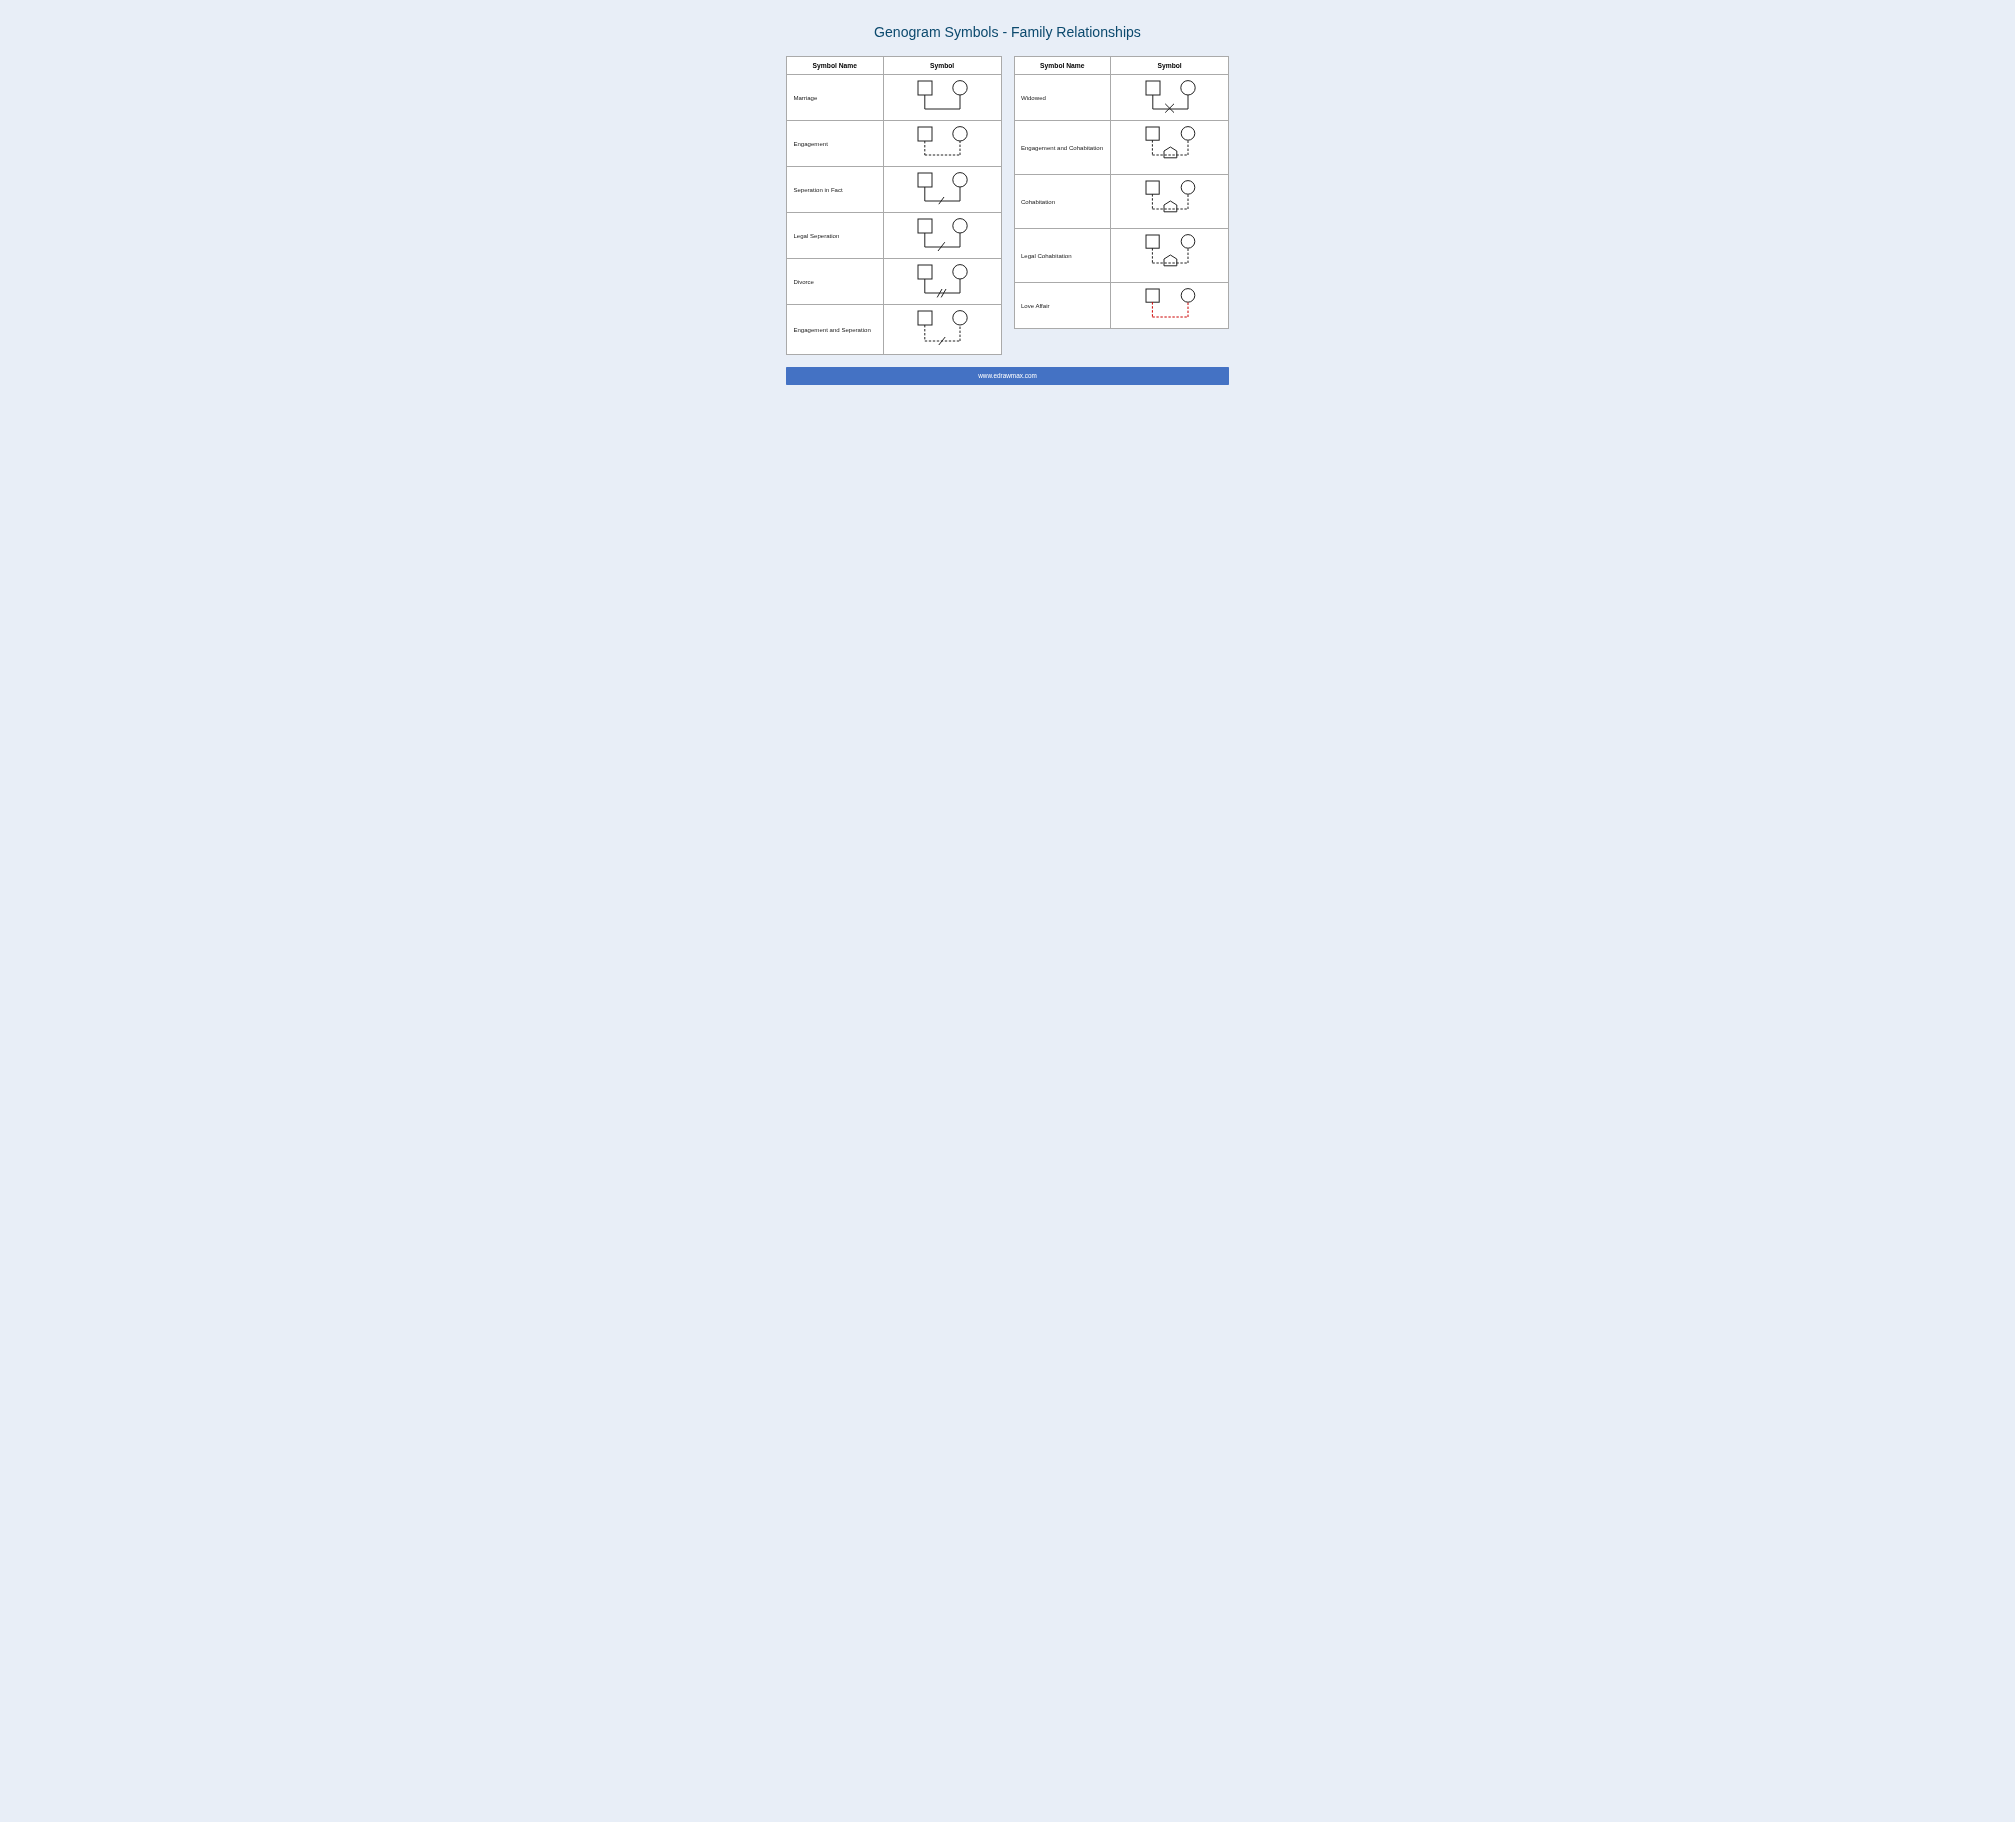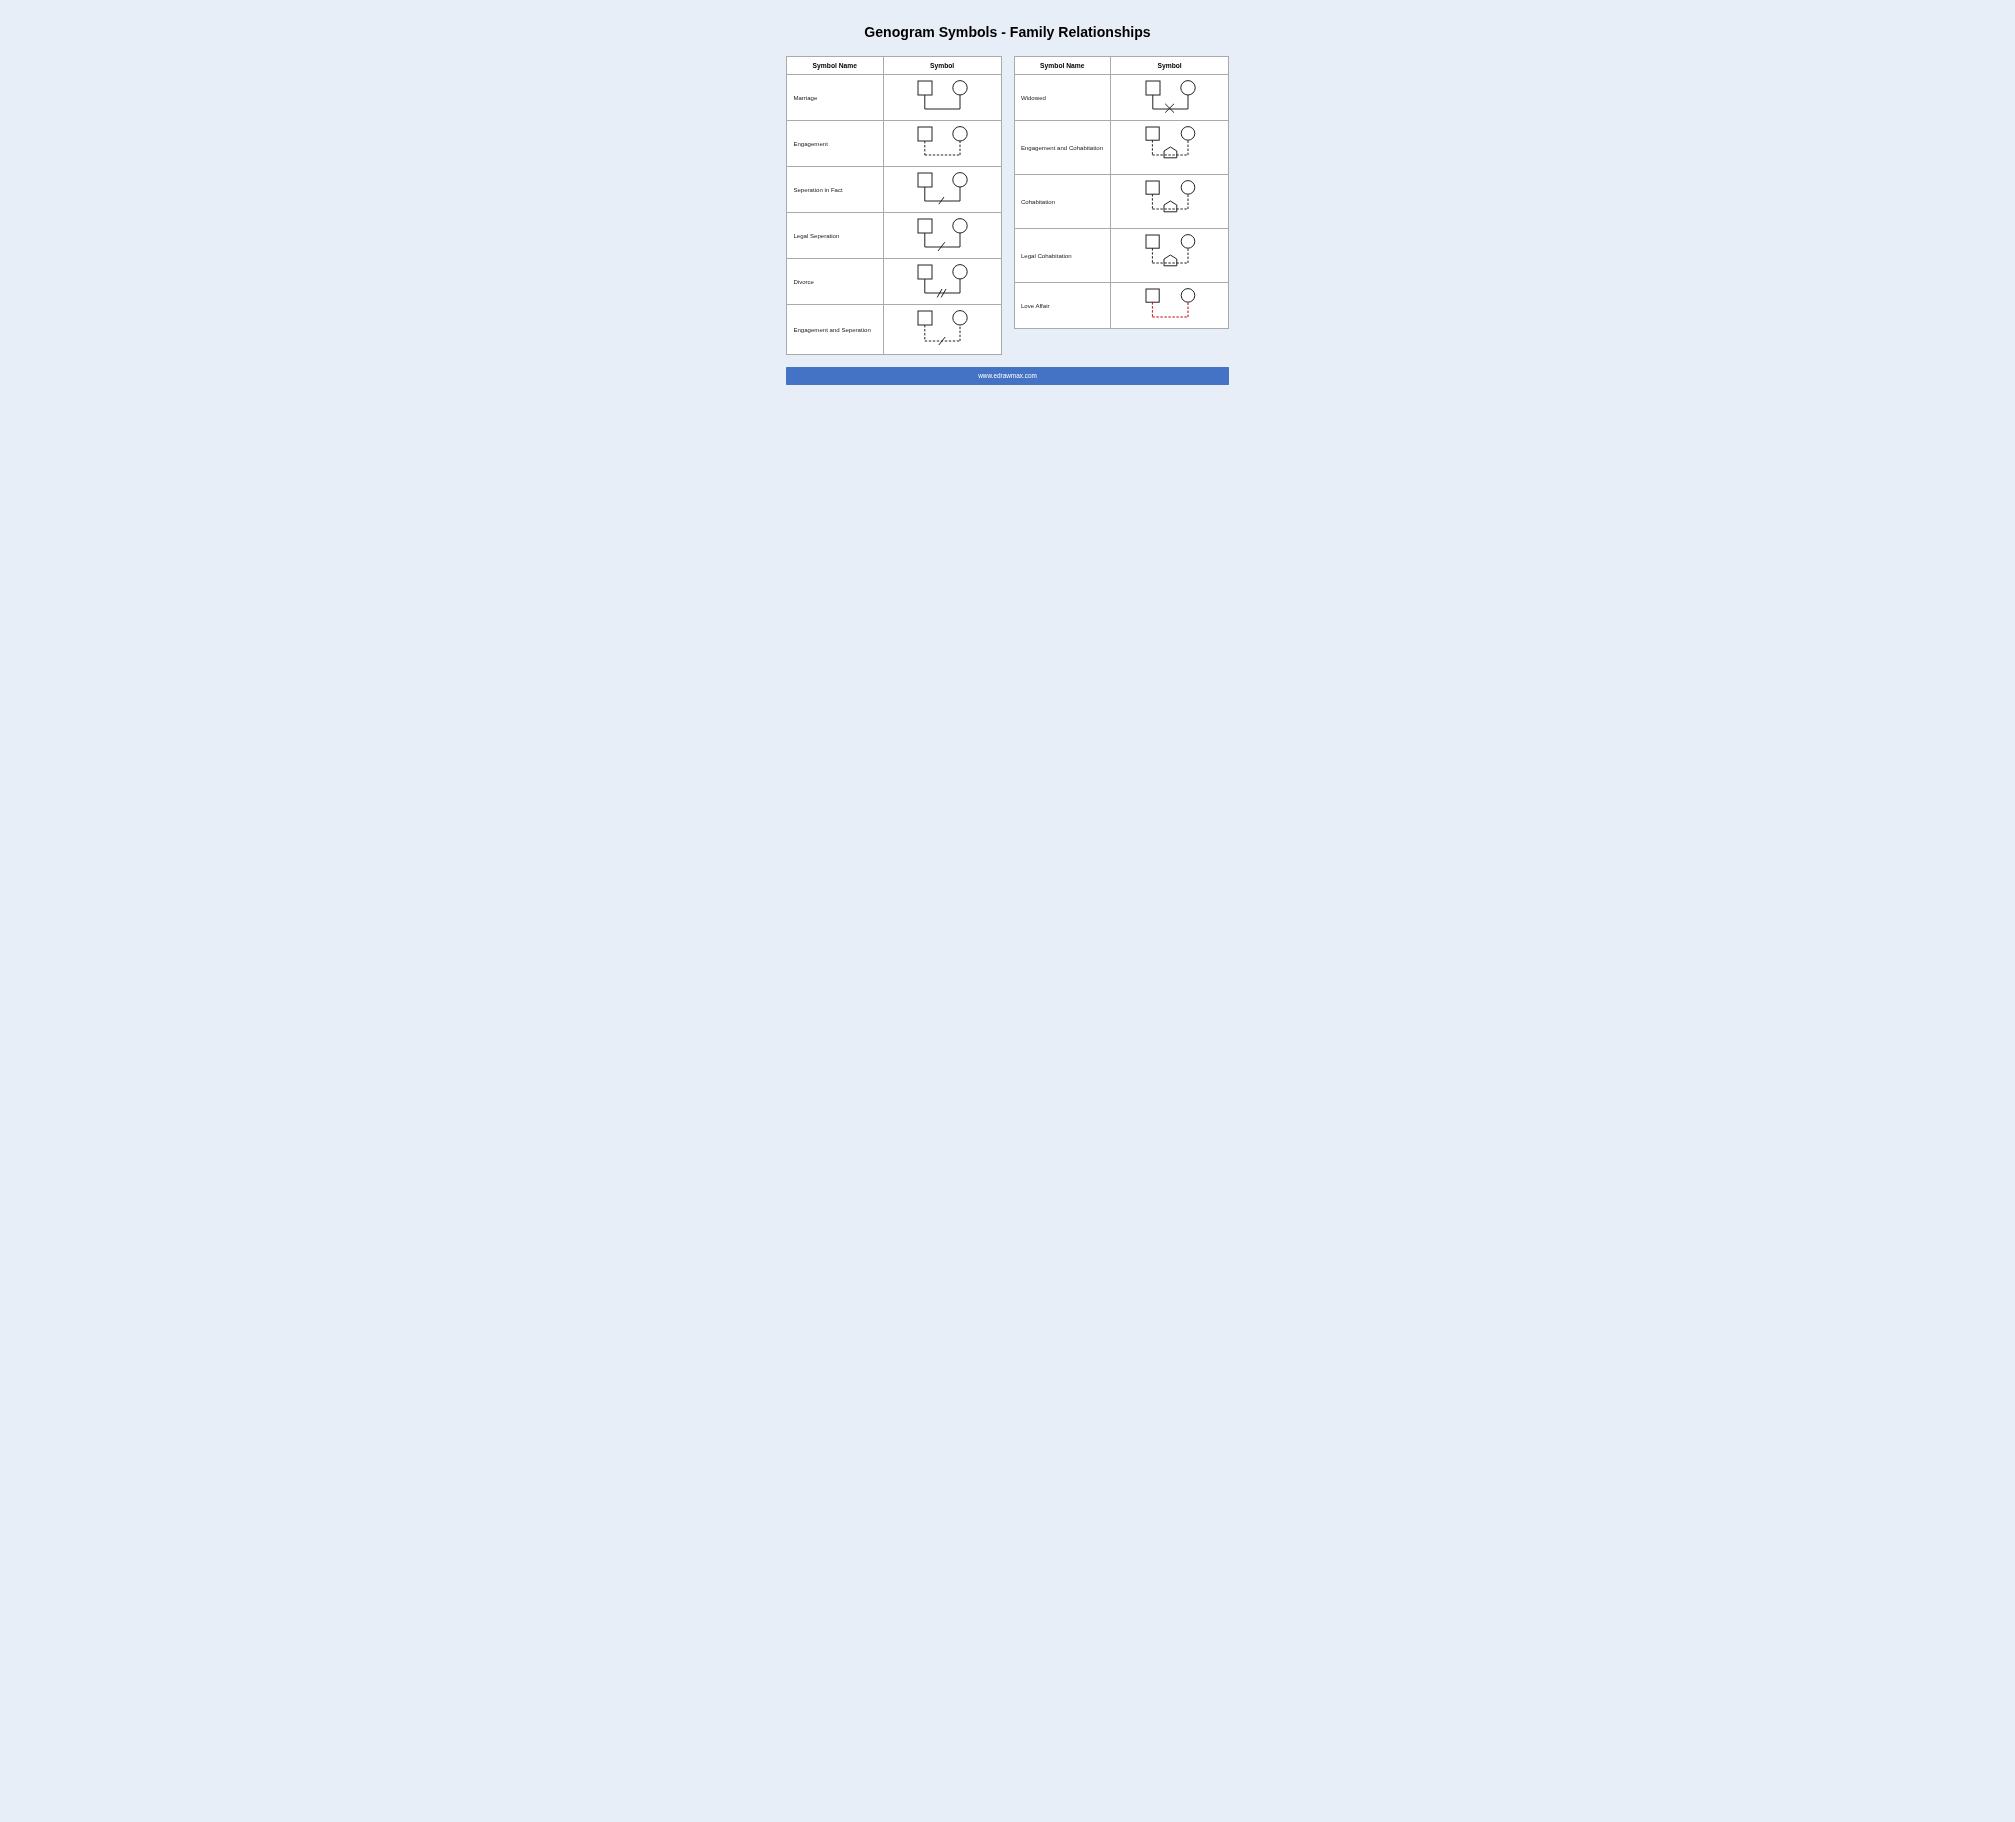--- a/index.html
+++ b/index.html
@@ -7,23 +7,23 @@
       background-color: #e8eef7;
       font-family: Arial, sans-serif;
       display: flex;
       flex-direction: column;
       align-items: center;
       padding: 24px 16px 16px;
       min-height: 100vh;
     }
     h1 {
       font-size: 2.2em;
-      font-weight: bold;
+      font-weight: normal;
       margin-bottom: 16px;
-      color: #000000;
+      color: #0c4a6e;
       text-align: center;
     }
     .tables-container {
       display: flex;
       gap: 12px;
       align-items: flex-start;
       width: 100%;
       max-width: 443px;
     }
     table {

